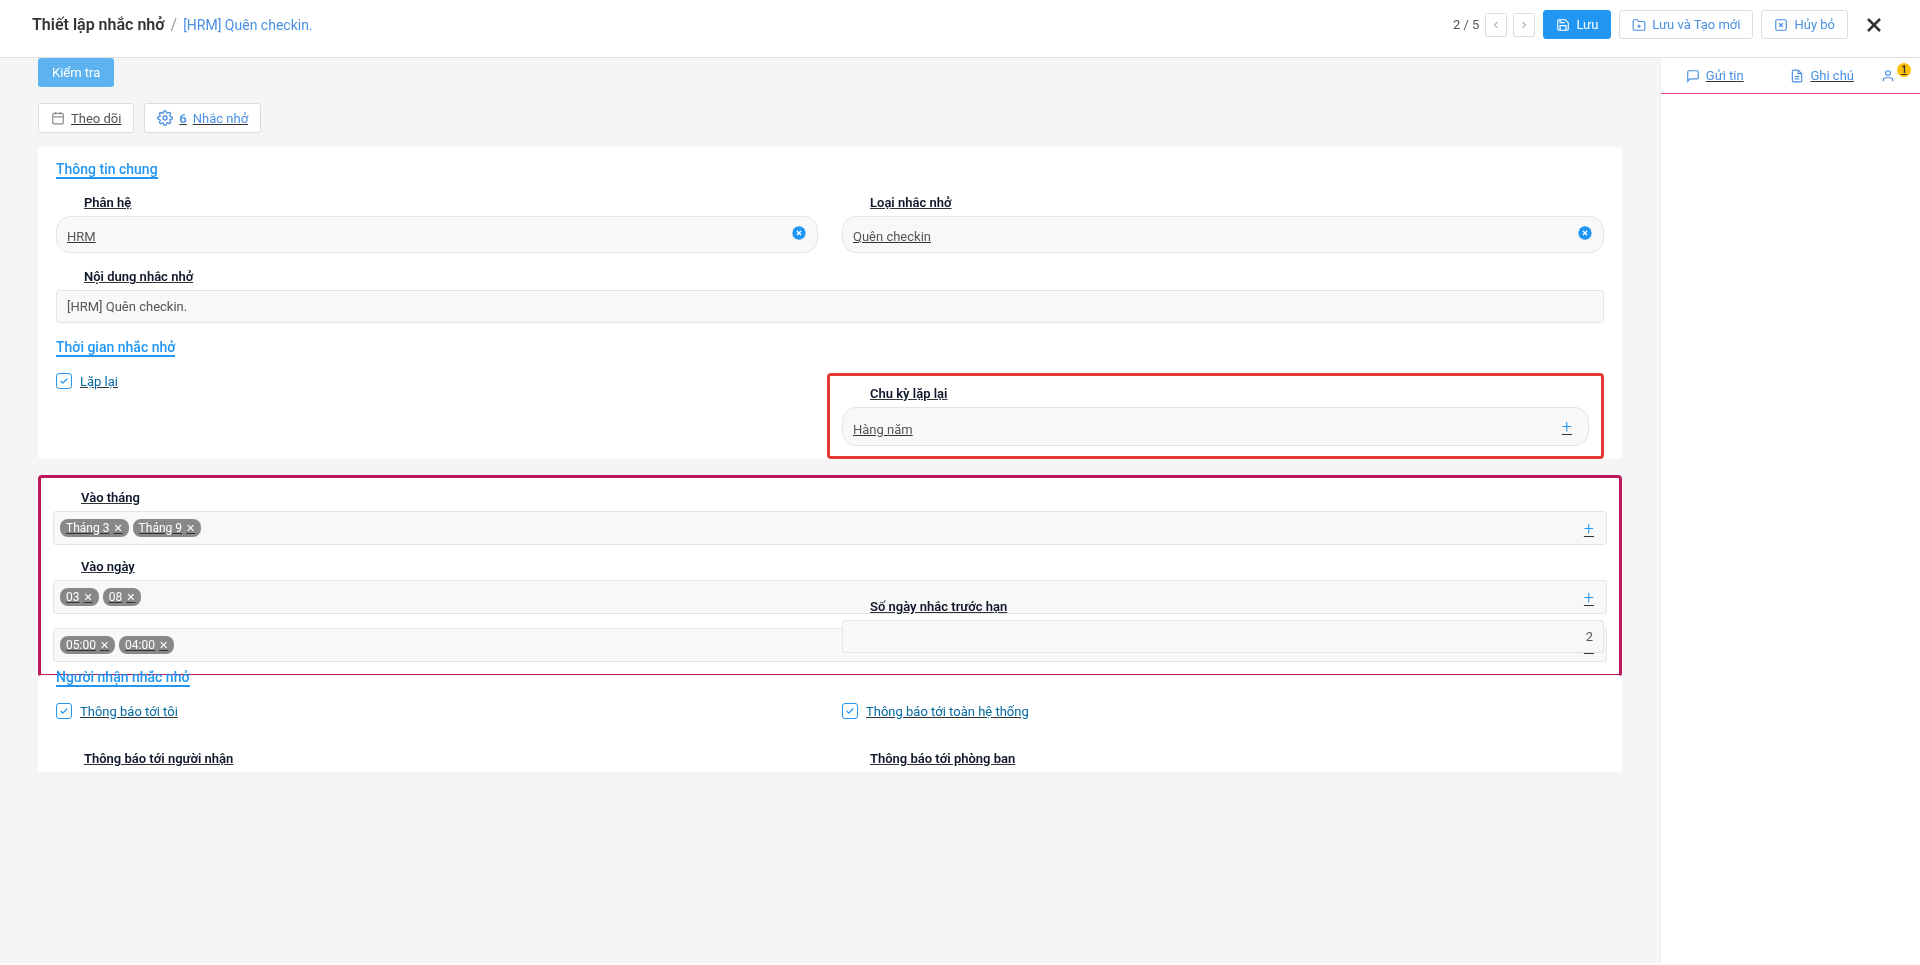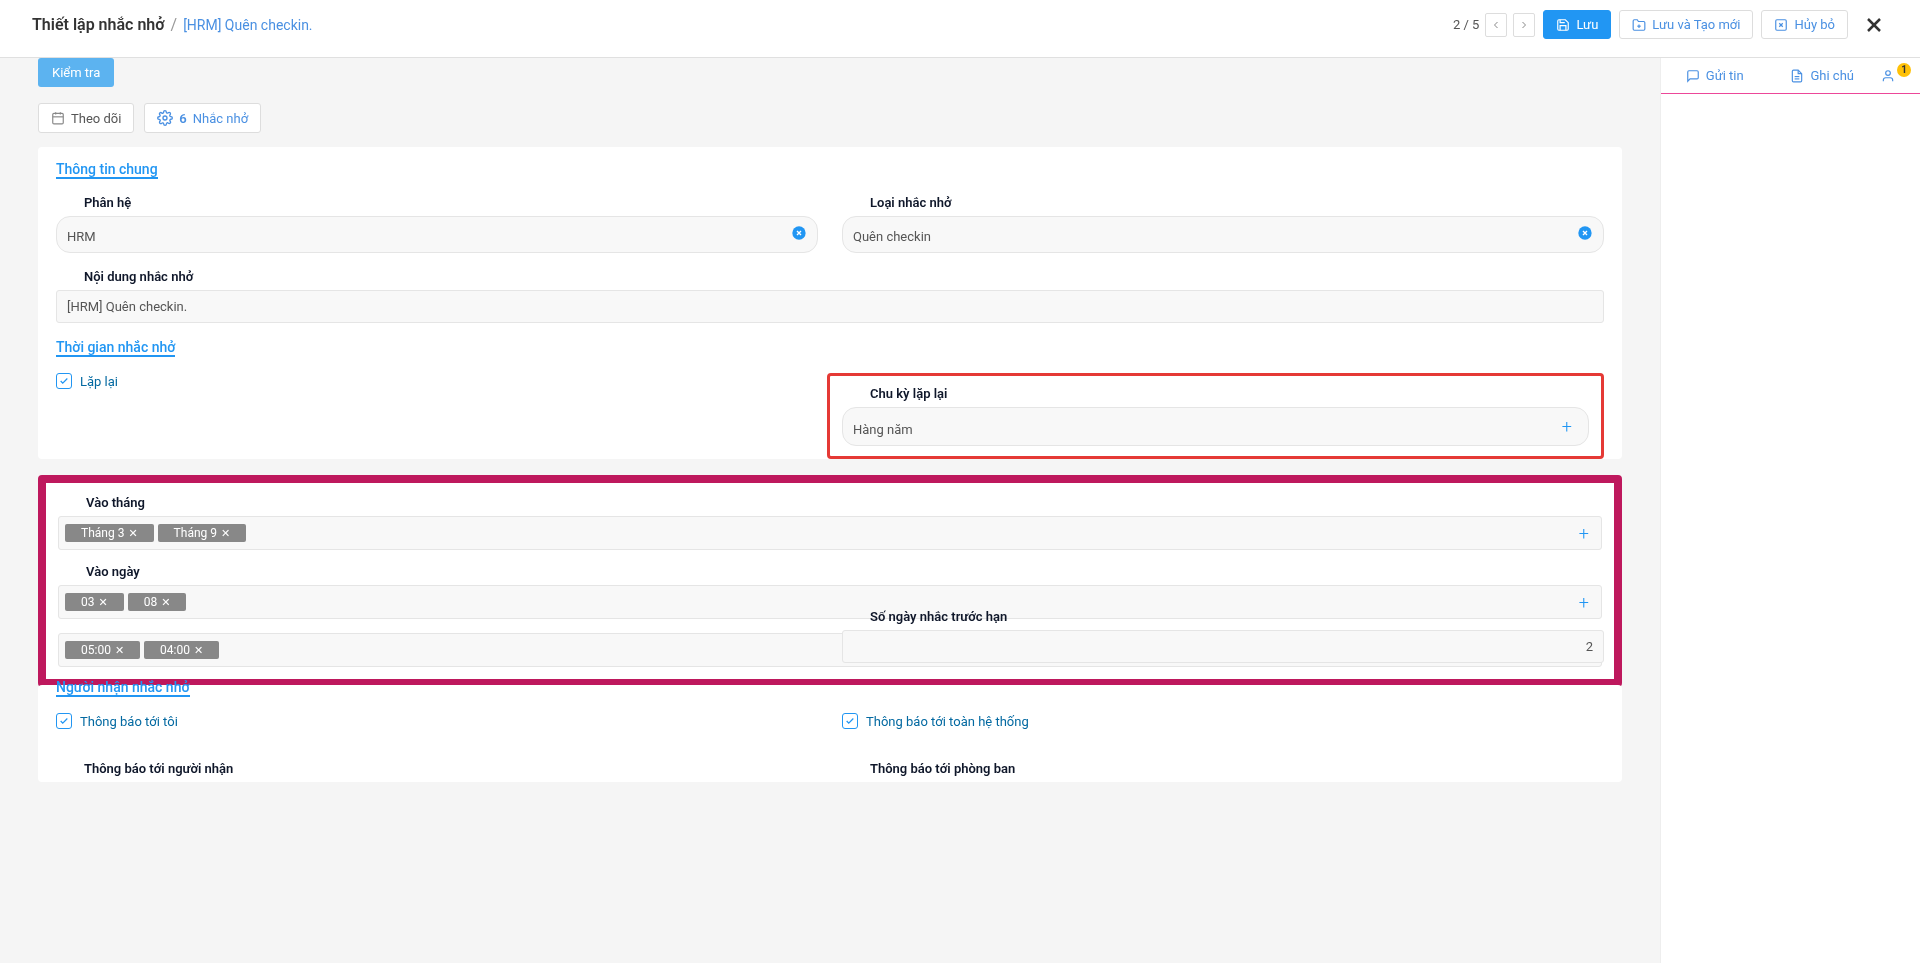--- a/index.html
+++ b/index.html
@@ -9,45 +9,45 @@
 .breadcrumb-main { font-size: 16px; font-weight: 600; color: #333; }
 .breadcrumb-sep { color: #999; font-size: 16px; }
 .breadcrumb-sub { font-size: 14px; color: #4a90e2; }
 .header-right { display: flex; align-items: center; gap: 8px; }
 .pager { display: flex; align-items: center; gap: 6px; color: #555; font-size: 13px; }
 .pager-btn { width: 22px; height: 24px; border: 1px solid #ddd; background: #fff; display: flex; align-items: center; justify-content: center; cursor: pointer; border-radius: 2px; color: #888; }
 .btn { display: inline-flex; align-items: center; gap: 6px; padding: 6px 12px; border: 1px solid #ddd; background: #fff; border-radius: 3px; cursor: pointer; font-size: 13px; color: #4a90e2; }
 .btn-primary { background: #2196f3; border-color: #2196f3; color: #fff; }
 .btn svg { width: 14px; height: 14px; }
 .close-btn { width: 28px; height: 28px; display: flex; align-items: center; justify-content: center; cursor: pointer; font-size: 28px; color: #333; margin-left: 4px; }
-.main-layout { display: flex; height: calc(100vh - 60px); }
+.main-layout { display: flex; height: calc(100vh - 60px); text-decoration: underline; }
 .content-area { flex: 1; background: #f5f5f5; padding: 0 8px 8px; overflow-y: auto; min-width: 0; }
 .sidebar-right { width: 260px; border-left: 1px solid #eee; background: #fff; }
 .test-btn { background: #5cb3f0; color: #fff; border: none; padding: 7px 14px; border-radius: 3px; cursor: pointer; font-size: 13px; margin: 0 0 16px 30px; }
 .follow-row { display: flex; gap: 10px; padding: 0 30px 14px; }
 .follow-btn { display: inline-flex; align-items: center; gap: 6px; padding: 6px 12px; border: 1px solid #ddd; background: #fff; border-radius: 3px; cursor: pointer; font-size: 13px; color: #555; }
 .follow-btn .count { color: #4a90e2; font-weight: 600; }
 .follow-btn .reminder-text { color: #4a90e2; }
 .card { background: #fff; margin: 0 30px 8px; border-radius: 4px; padding: 14px 18px 0; }
 .section-title { color: #2196f3; font-size: 14px; font-weight: 500; padding-bottom: 0; border-bottom: 2px solid #2196f3; display: inline-block; margin-bottom: 16px; }
 .form-row { display: flex; gap: 24px; margin-bottom: 16px; }
 .form-col { flex: 1; min-width: 0; }
 .form-label { font-size: 13px; color: #0f172a; font-weight: 600; margin-bottom: 6px; display: block; margin-left: 28px; }
 .select-box { width: 100%; background: #f8f8f8; border: 1px solid #e5e5e5; border-radius: 14px; padding: 8px 10px; font-size: 13px; color: #555; display: flex; align-items: flex-end; justify-content: space-between; }
 .text-input { width: 100%; background: #f8f8f8; border: 1px solid #e5e5e5; border-radius: 3px; padding: 8px 10px; font-size: 13px; color: #555; }
 .text-input.right { text-align: right; }
 .clear-icon { color: #2196f3; flex-shrink: 0; }
 .checkbox-row { display: flex; align-items: center; gap: 8px; font-size: 13px; color: #0369a1; margin-bottom: 16px; }
 .checkbox { width: 16px; height: 16px; border: 1.5px solid #2196f3; border-radius: 3px; display: flex; align-items: center; justify-content: center; color: #2196f3; }
 .chips-input { width: 100%; background: #f8f8f8; border: 1px solid #e5e5e5; border-radius: 3px; padding: 4px 6px; display: flex; align-items: center; gap: 4px; flex-wrap: wrap; min-height: 34px; }
-.chip { background: #888; color: #fff; border-radius: 2px; padding: 2px 16px; font-size: 12px; display: inline-flex; align-items: center; gap: 4px; }
+.chip { background: #888; color: #fff; border-radius: 8px; padding: 2px 6px; font-size: 12px; display: inline-flex; align-items: center; gap: 4px; }
 .chip-close { cursor: pointer; font-size: 11px; }
 .chips-add { margin-left: auto; color: #2196f3; font-size: 18px; cursor: pointer; padding: 0 6px; font-weight: 300; }
 .highlight-box-1 { border: 3px solid #e53935; border-radius: 4px; }
-.highlight-box-2 { border: 8px solid #be185d; border-radius: 4px; padding: 12px; margin: 0 30px -2px 30px; background: #fff; }
+.highlight-box-2 { border: 3px solid #be185d; border-radius: 4px; padding: 12px; margin: 0 30px -2px 30px; background: #fff; }
 .right-tabs { display: flex; border-bottom: 1px solid #ec4899; }
 .right-tab { flex: 1; padding: 10px 4px; text-align: center; font-size: 13px; color: #4a90e2; display: flex; align-items: center; justify-content: center; gap: 6px; cursor: pointer; }
 .right-tab svg { width: 14px; height: 14px; }
 .badge { background: #ffc107; color: #333; font-size: 10px; width: 14px; height: 14px; border-radius: 50%; display: inline-flex; align-items: center; justify-content: center; position: relative; top: -6px; left: -4px; font-weight: 700; }
 .icon { display: inline-flex; }
 .gear-svg { width: 16px; height: 16px; color: #4a90e2; }
 .cal-svg { width: 14px; height: 14px; color: #888; }
 </style>
 </head>
 <body>

